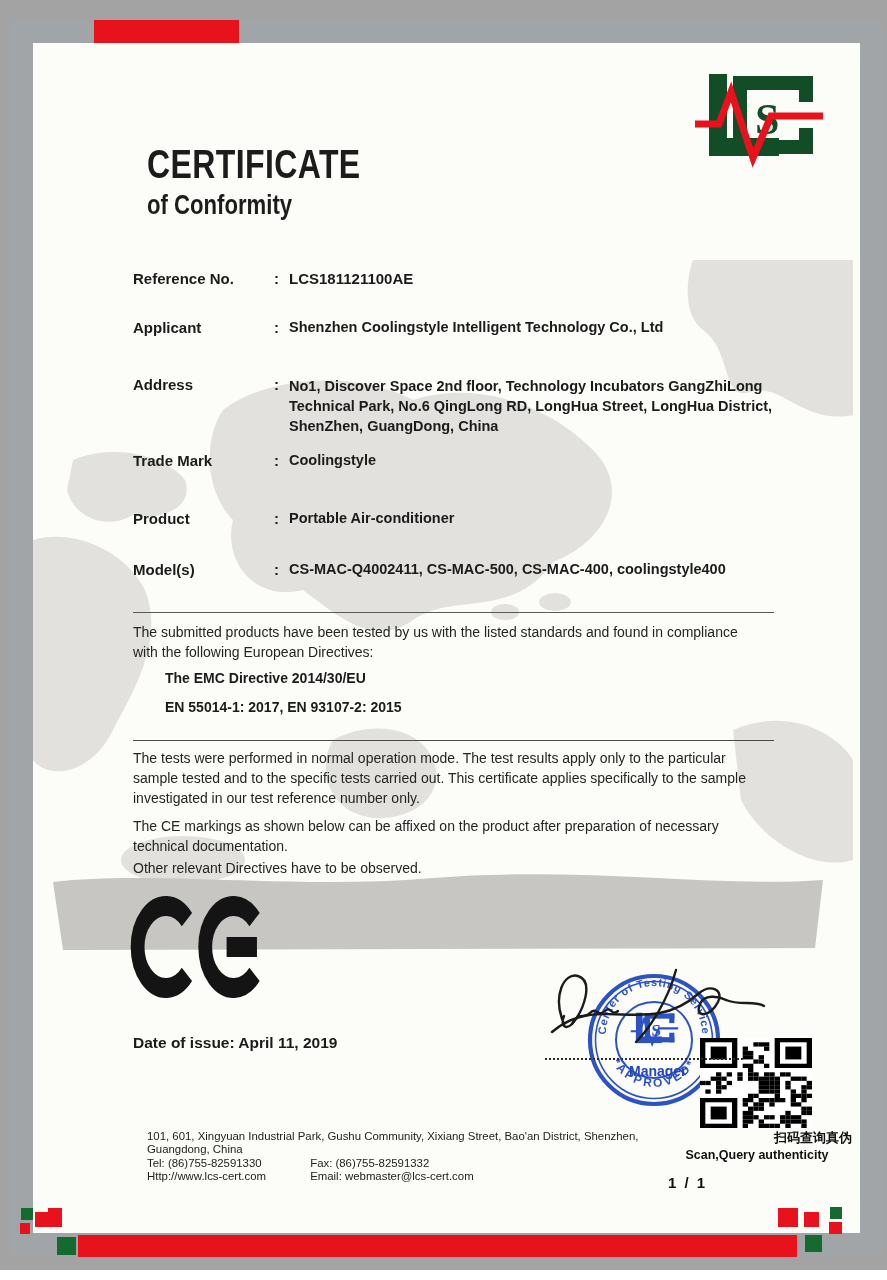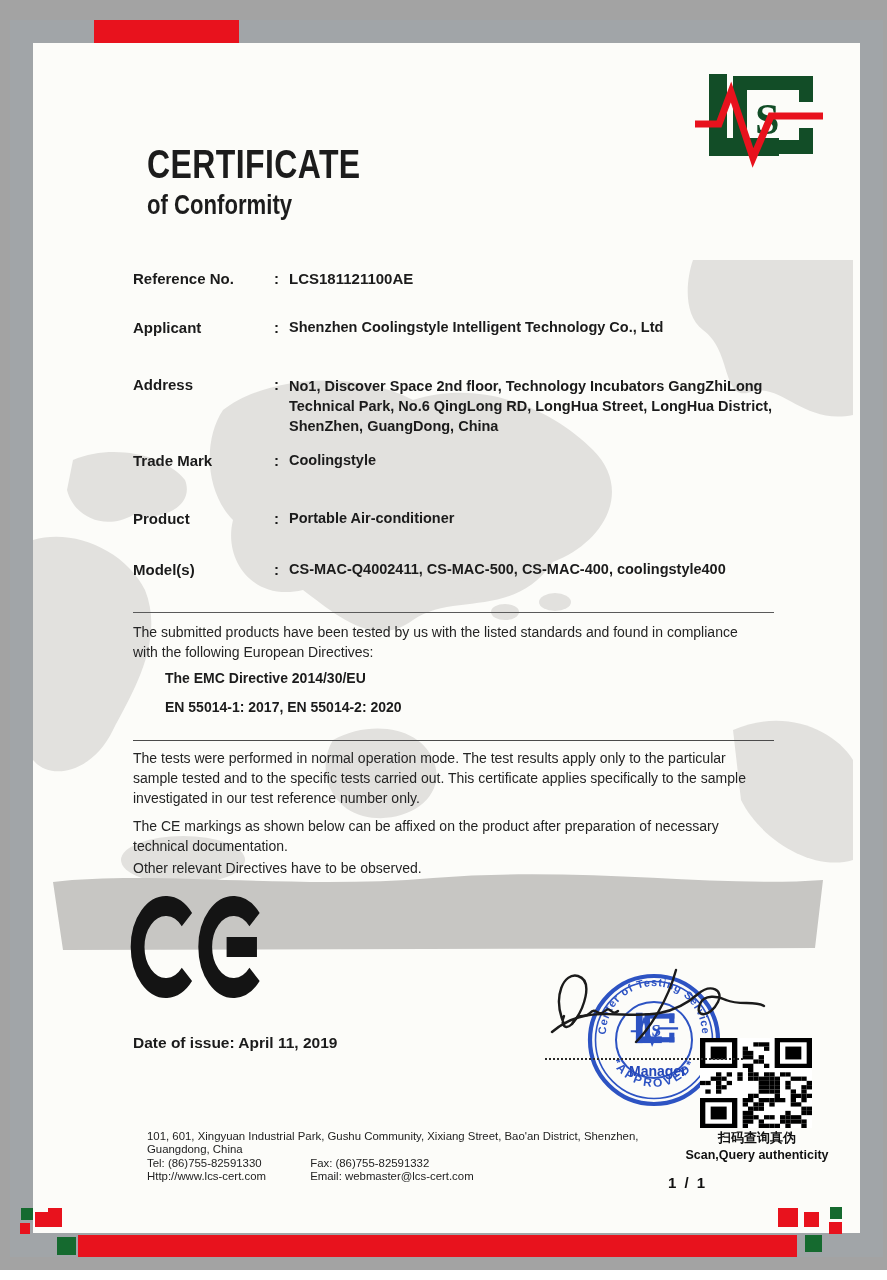--- a/index.html
+++ b/index.html
@@ -20,21 +20,21 @@
   .fval{font-size:14.5px;font-weight:bold;color:#1b1b1b;white-space:nowrap;}
   .fval .vline{line-height:20px;white-space:nowrap;}
   .para{position:absolute;left:133px;font-size:14px;color:#242424;line-height:20px;}
   .para.bold{font-weight:bold;color:#1b1b1b;margin-left:32px;}
   .pline{white-space:nowrap;}
   .divider{position:absolute;left:133px;width:641px;height:0;border-top:1.5px solid #4b4b4b;}
   .dateline{position:absolute;left:133px;font-size:15.5px;font-weight:bold;color:#1b1b1b;}
   .dotline{position:absolute;left:545px;top:1058px;width:198px;border-top:2.5px dotted #2a2a2a;z-index:6;}
   .qrwrap{position:absolute;left:700px;top:1038px;width:112px;height:90px;background:#ffffff;z-index:5;}
   .qrcap{position:absolute;left:662px;top:1129px;width:190px;text-align:center;z-index:5;}
-  .qrcap .zh{font-size:13px;font-weight:bold;color:#111;}
+  .qrcap .zh{font-size:13px;font-weight:bold;color:#111;text-align:right;}
   .qrcap .en{font-size:12.5px;font-weight:bold;color:#111;margin-top:1px;}
   .footer{position:absolute;left:147px;top:1130px;font-size:11.4px;line-height:13.4px;color:#222;}
   .footer .cols span.c1{display:inline-block;width:160px;}
   .pagenum{position:absolute;left:668px;top:1174px;font-size:15px;font-weight:bold;letter-spacing:2px;color:#111;}
   svg{display:block;}
 </style>
 </head>
 <body>
 
 <div class="sheet">
@@ -131,21 +131,21 @@
       <span class="fval">CS-MAC-Q4002411, CS-MAC-500, CS-MAC-400, coolingstyle400</span>
     </div>
 
     <div class="divider" style="top:612px;border-top-color:#5a5a5a;"></div>
 
     <div class="para" style="top:622px;">
       <div class="pline">The submitted products have been tested by us with the listed standards and found in compliance</div>
       <div class="pline">with the following European Directives:</div>
     </div>
     <div class="para bold" style="top:668px;">The EMC Directive 2014/30/EU</div>
-    <div class="para bold" style="top:697px;">EN 55014-1: 2017, EN 55014-2: 2020</div>
+    <div class="para bold" style="top:697px;">EN 55014-1: 2017, EN 93107-2: 2015</div>
 
     <div class="divider" style="top:740px;"></div>
 
     <div class="para" style="top:748px;">
       <div class="pline">The tests were performed in normal operation mode. The test results apply only to the particular</div>
       <div class="pline">sample tested and to the specific tests carried out. This certificate applies specifically to the sample</div>
       <div class="pline">investigated in our test reference number only.</div>
     </div>
     <div class="para" style="top:816px;">
       <div class="pline">The CE markings as shown below can be affixed on the product after preparation of necessary</div>

